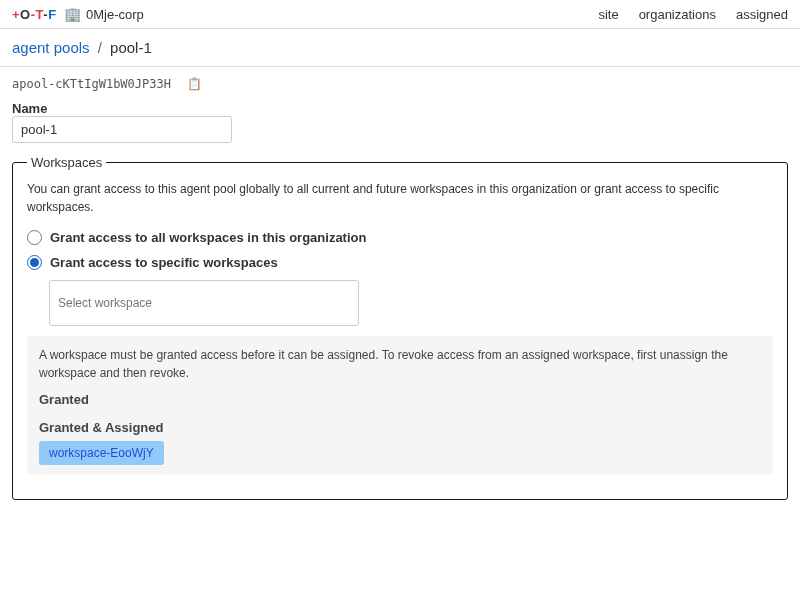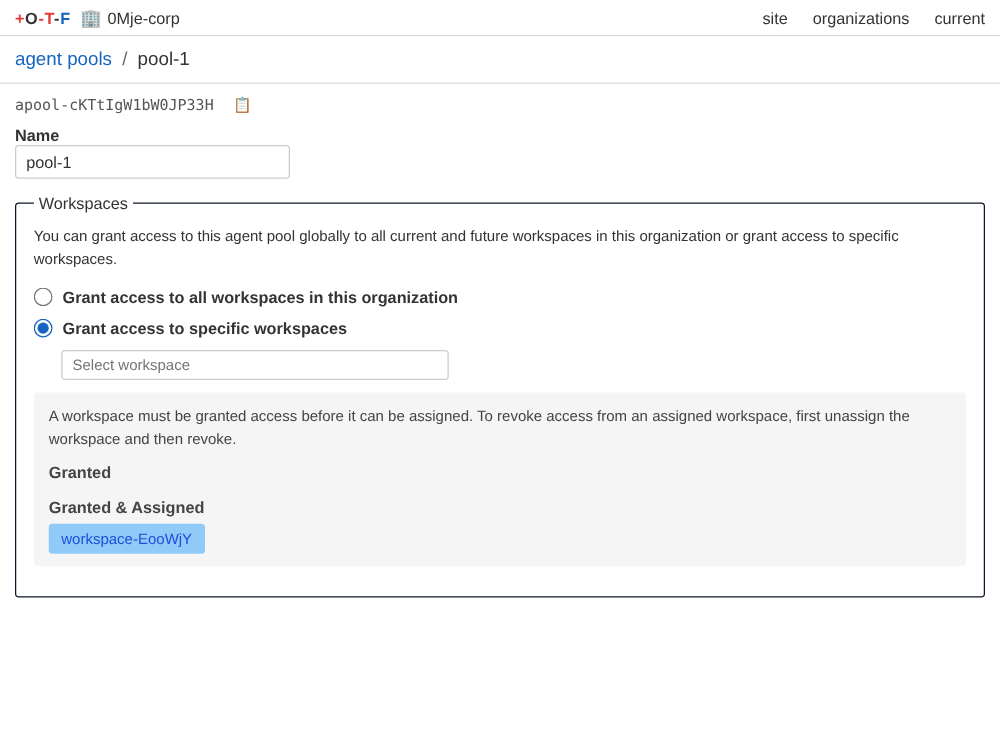--- a/index.html
+++ b/index.html
@@ -149,21 +149,21 @@
       cursor: pointer;
     }
     .radio-label {
       font-size: 13px;
       font-weight: bold;
     }
 
     
     .select-workspace-input {
       width: 310px;
-      padding: 4px 8px;
+      padding: 15px 8px;
       border: 1px solid #ccc;
       border-radius: 3px;
       font-size: 12px;
       color: #aaa;
       margin-left: 22px;
       margin-bottom: 10px;
       background: #fff;
     }
 
     
@@ -204,21 +204,21 @@
   <div class="topbar-logo">
     <span class="logo-plus">+</span><span class="logo-o">O</span><span class="logo-dash">-</span><span class="logo-t">T</span><span class="logo-dash2">-</span><span class="logo-f">F</span>
   </div>
   <div class="topbar-org">
     <span class="topbar-org-icon">🏢</span>
     <span>0Mje-corp</span>
   </div>
   <nav class="topbar-nav">
     <a>site</a>
     <a>organizations</a>
-    <a>current</a>
+    <a>assigned</a>
   </nav>
 </div>
 
 <div class="breadcrumb">
   <a>agent pools</a>
   <span class="breadcrumb-sep">/</span>
   <span class="breadcrumb-current">pool-1</span>
 </div>
 
 <hr class="divider">

